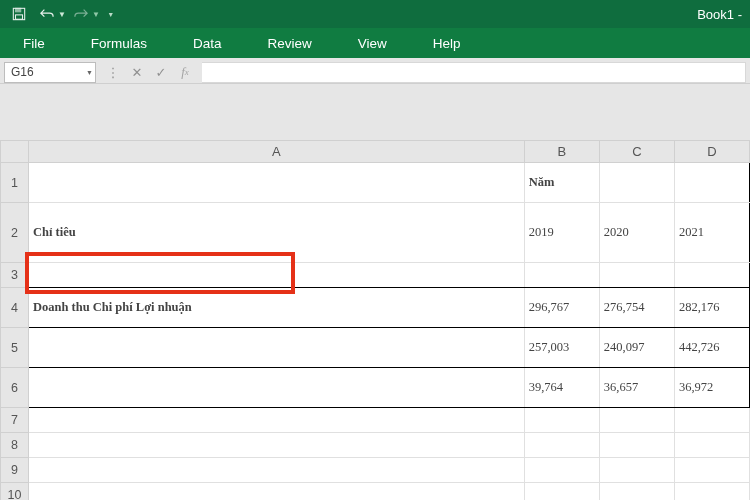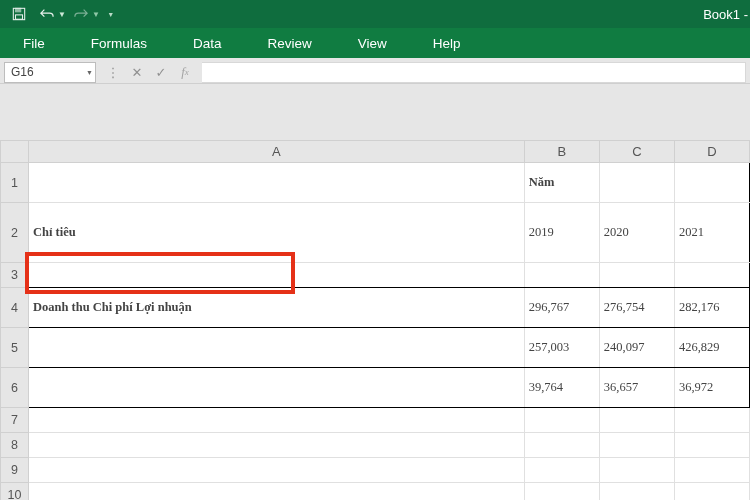--- a/index.html
+++ b/index.html
@@ -2,21 +2,21 @@
 <html><head>
 <meta charset="utf-8">
 <style>
   * { box-sizing: border-box; margin: 0; padding: 0; }
   html, body { width: 750px; height: 500px; overflow: hidden; font-family: "Segoe UI", Arial, sans-serif; background: #fff; }
 
   
   .titlebar { height: 28px; background: #0f6d3e; display: flex; align-items: center; color: #fff; }
   .titlebar .qat { display: flex; align-items: center; gap: 2px; padding-left: 6px; }
   .qat-btn { width: 26px; height: 22px; display: flex; align-items: center; justify-content: center; opacity: 0.9; }
-  .titlebar .booktitle { margin-left: auto; padding-right: 2px; font-size: 13px; display: flex; align-items: center; }
+  .titlebar .booktitle { margin-left: auto; padding-right: 8px; font-size: 13px; display: flex; align-items: center; }
 
   
   .ribbon { height: 30px; background: #107c41; display: flex; align-items: stretch; color: #fff; font-size: 13.5px; }
   .rtab { padding: 0 23px; display: flex; align-items: center; cursor: default; }
   .rspacer { flex: 1; }
   .tell { display: flex; align-items: center; gap: 6px; padding: 0 8px; white-space: nowrap; }
 
   
   .fbar-row { height: 26px; background: #e6e6e6; border-bottom: 1px solid #cfcfcf; display: flex; align-items: center; padding: 3px 4px 0 4px; gap: 6px; }
   .namebox { width: 92px; height: 21px; background: #fff; border: 1px solid #bdbdbd; display: flex; align-items: center; padding: 0 6px; font-size: 12px; color: #444; position: relative; }
@@ -153,21 +153,21 @@
     <td class="cell tb-l tb-bot serif" style="vertical-align:middle">296,767</td>
     <td class="cell tb-l tb-bot serif" style="vertical-align:middle">276,754</td>
     <td class="cell tb-l tb-r tb-bot serif" style="vertical-align:middle">282,176</td>
   </tr>
 
   <tr class="r5">
     <td class="rhdr">5</td>
     <td class="cell tb-l tb-bot"></td>
     <td class="cell tb-l tb-bot serif" style="vertical-align:middle">257,003</td>
     <td class="cell tb-l tb-bot serif" style="vertical-align:middle">240,097</td>
-    <td class="cell tb-l tb-r tb-bot serif" style="vertical-align:middle">426,829</td>
+    <td class="cell tb-l tb-r tb-bot serif" style="vertical-align:middle">442,726</td>
   </tr>
 
   <tr class="r6">
     <td class="rhdr">6</td>
     <td class="cell tb-l tb-bot"></td>
     <td class="cell tb-l tb-bot serif" style="vertical-align:middle">39,764</td>
     <td class="cell tb-l tb-bot serif" style="vertical-align:middle">36,657</td>
     <td class="cell tb-l tb-r tb-bot serif" style="vertical-align:middle">36,972</td>
   </tr>
 

